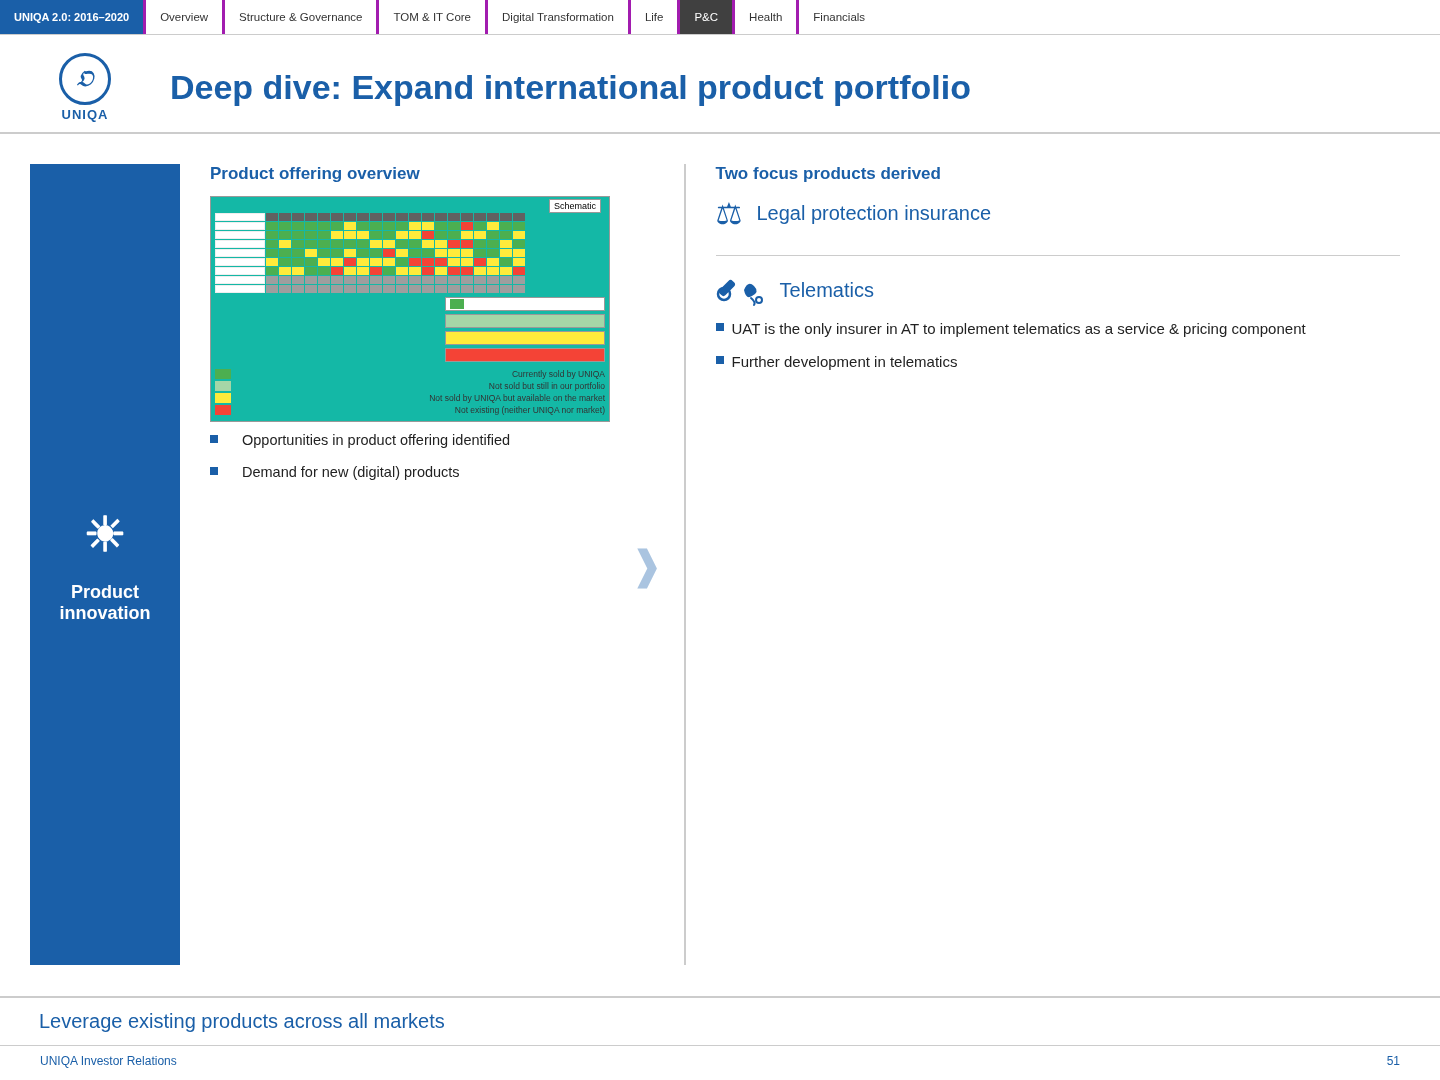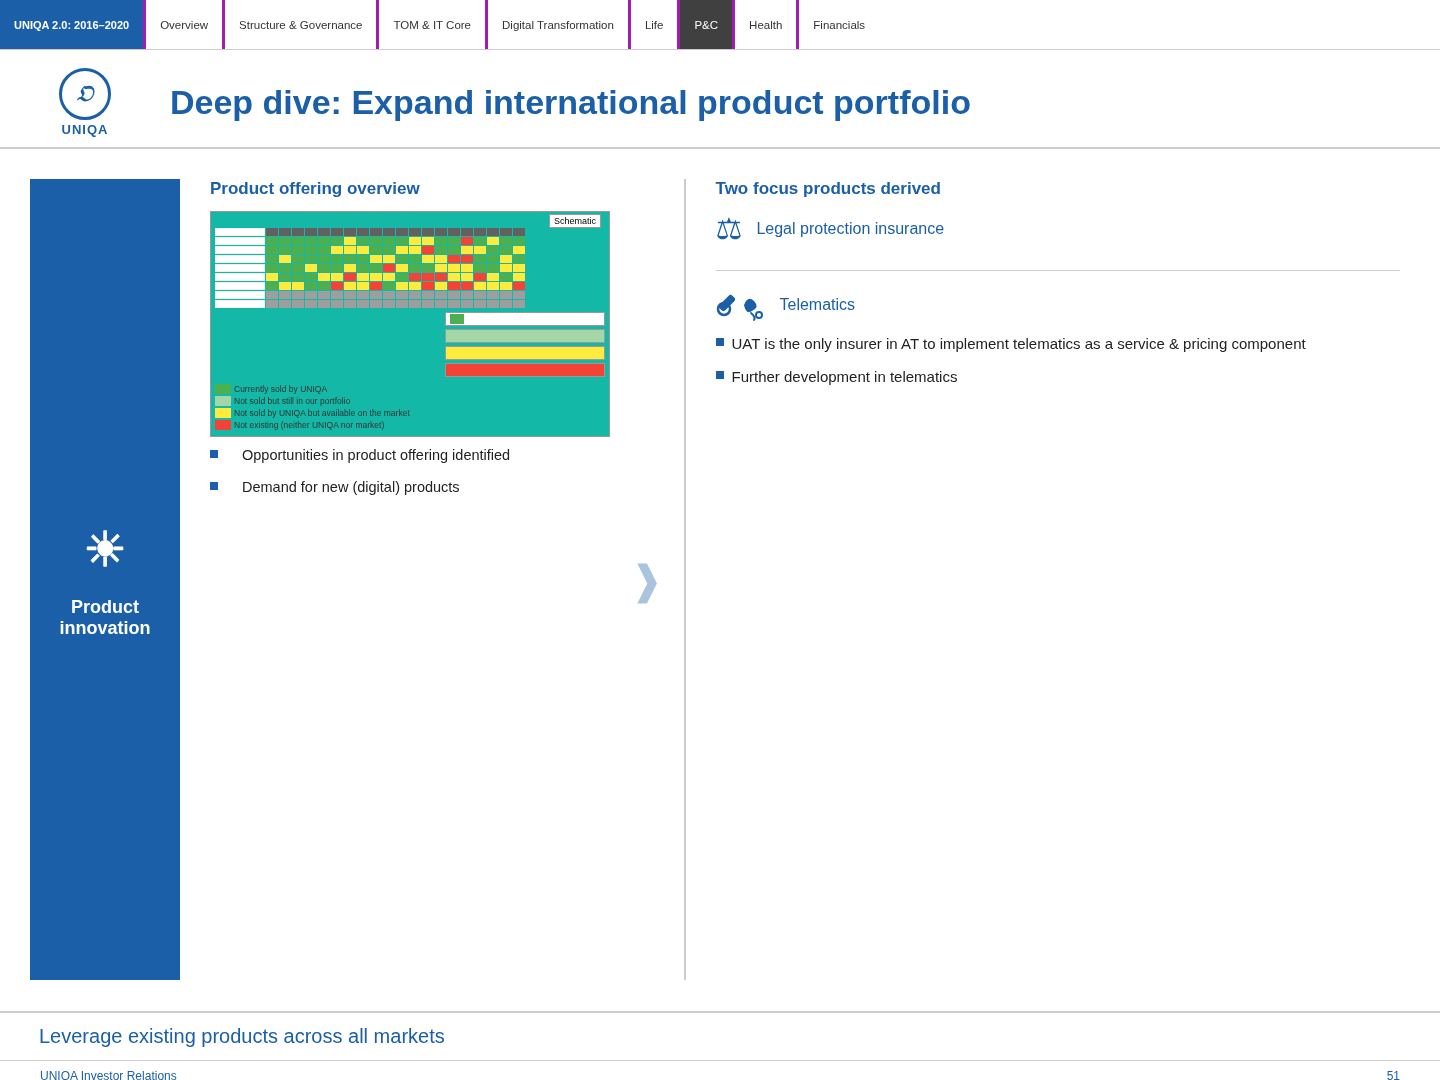--- a/index.html
+++ b/index.html
@@ -9,21 +9,21 @@
       font-family: Arial, sans-serif;
       background: #fff;
       overflow: hidden;
       position: relative;
     }
 
     
     .top-nav {
       display: flex;
       align-items: stretch;
-      height: 50px;
+      height: 35px;
       border-bottom: 1px solid #ccc;
       background: #fff;
     }
     .nav-brand {
       background: #1a5fa8;
       color: #fff;
       font-size: 11px;
       font-weight: bold;
       padding: 0 14px;
       display: flex;
@@ -172,22 +172,23 @@
 
     
     .legend {
       margin-top: 6px;
       font-size: 8.5px;
       color: #333;
     }
     .legend-item {
       display: flex;
       align-items: center;
-      gap: 3px;
+      gap: 20px;
       margin-bottom: 2px;
+      justify-content: space-between;
     }
     .legend-box {
       width: 16px;
       height: 10px;
       flex-shrink: 0;
     }
     .legend-green { background: #4caf50; }
     .legend-light-green { background: #a5d6a7; }
     .legend-yellow { background: #ffeb3b; }
     .legend-red { background: #f44336; }
@@ -234,21 +235,21 @@
       display: flex;
       align-items: center;
       gap: 14px;
       margin-bottom: 10px;
     }
     .focus-icon {
       font-size: 30px;
       color: #1a5fa8;
     }
     .focus-title {
-      font-size: 16px;
+      font-size: 20px;
       color: #1a5fa8;
       font-weight: normal;
     }
     .focus-divider {
       border: none;
       border-top: 1px solid #ccc;
       margin: 16px 0;
     }
     .right-bullet-list {
       list-style: none;

